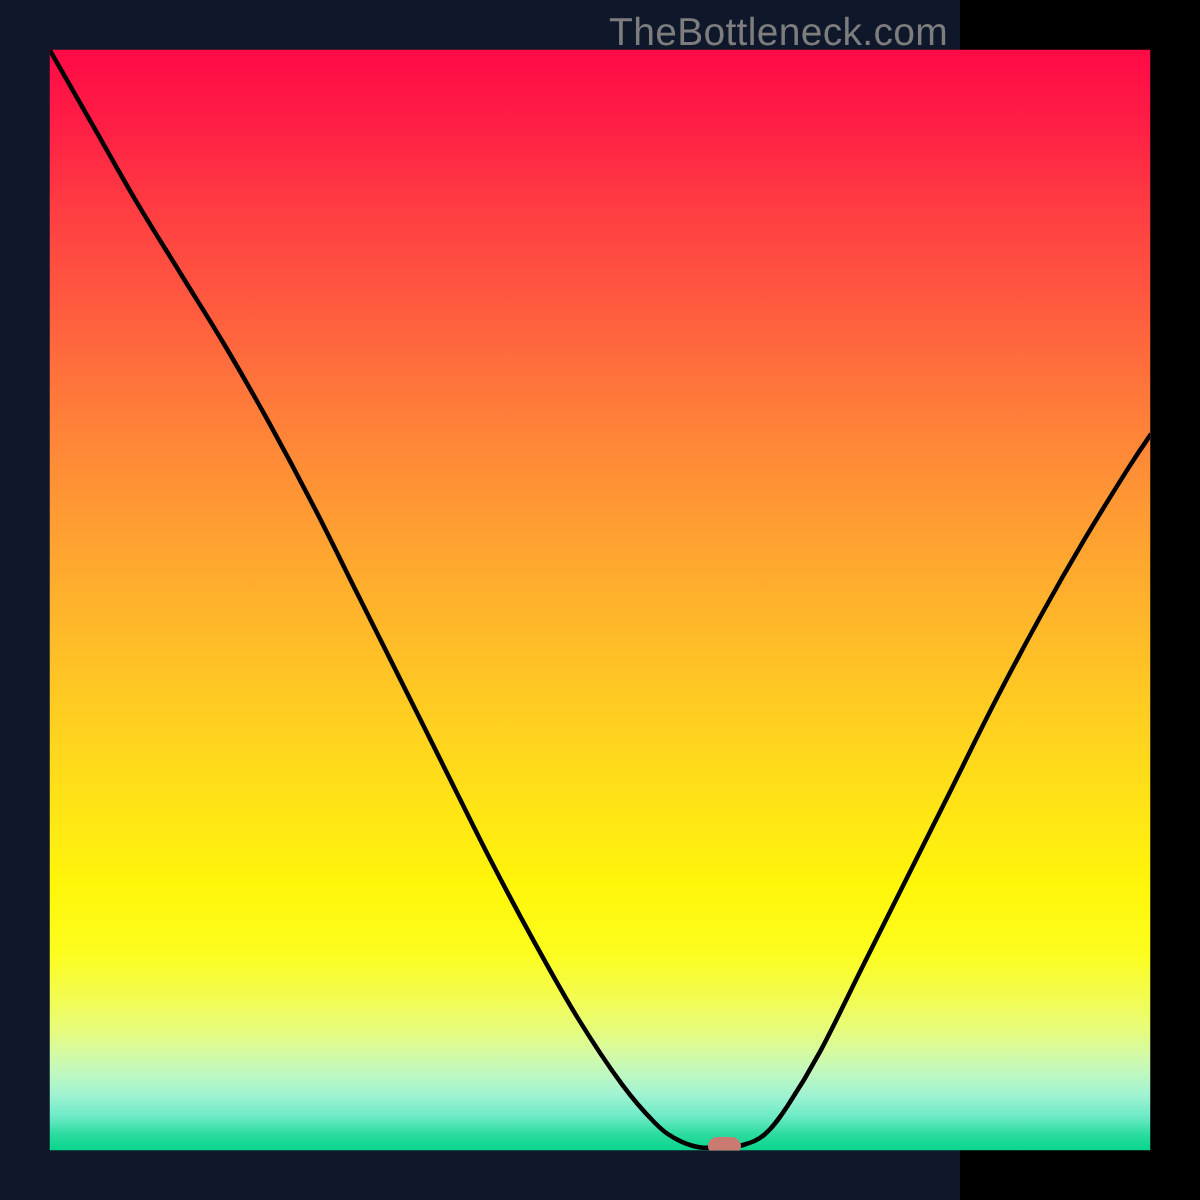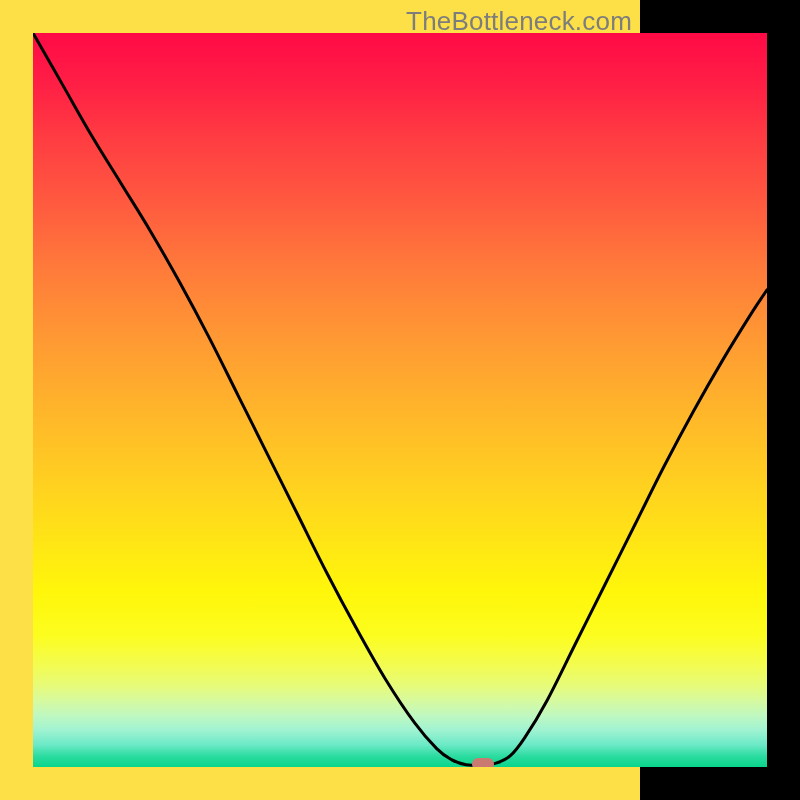--- a/index.html
+++ b/index.html
@@ -8,21 +8,21 @@
     width: 800px;
     height: 800px;
     background: #000;
     overflow: hidden;
     font-family: Arial, Helvetica, sans-serif;
   }
   .frame {
     position: relative;
     width: 640px;
     height: 800px;
-    background: #fde047;
+    background: #0f172a;
   }
   .plot-area {
     position: absolute;
     left: 33px;
     top: 33px;
     width: 734px;
     height: 734px;
     overflow: hidden;
   }
   .gradient-bg {

